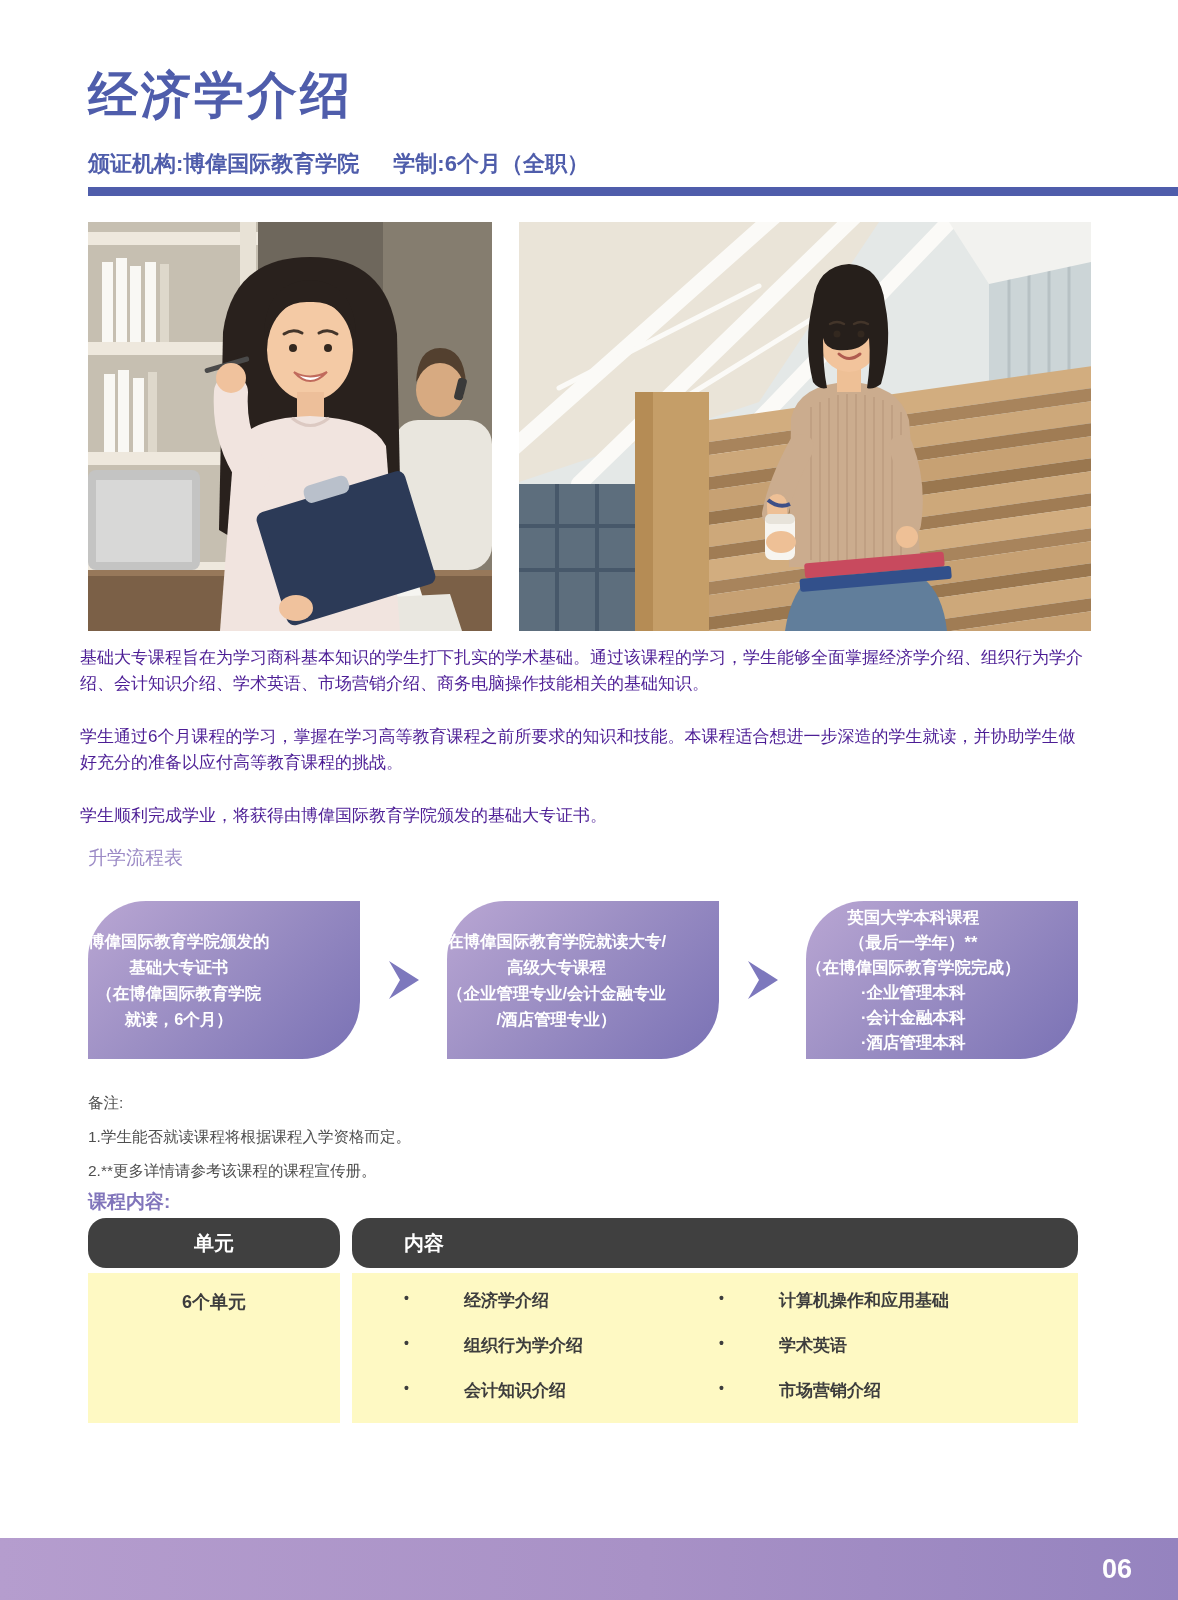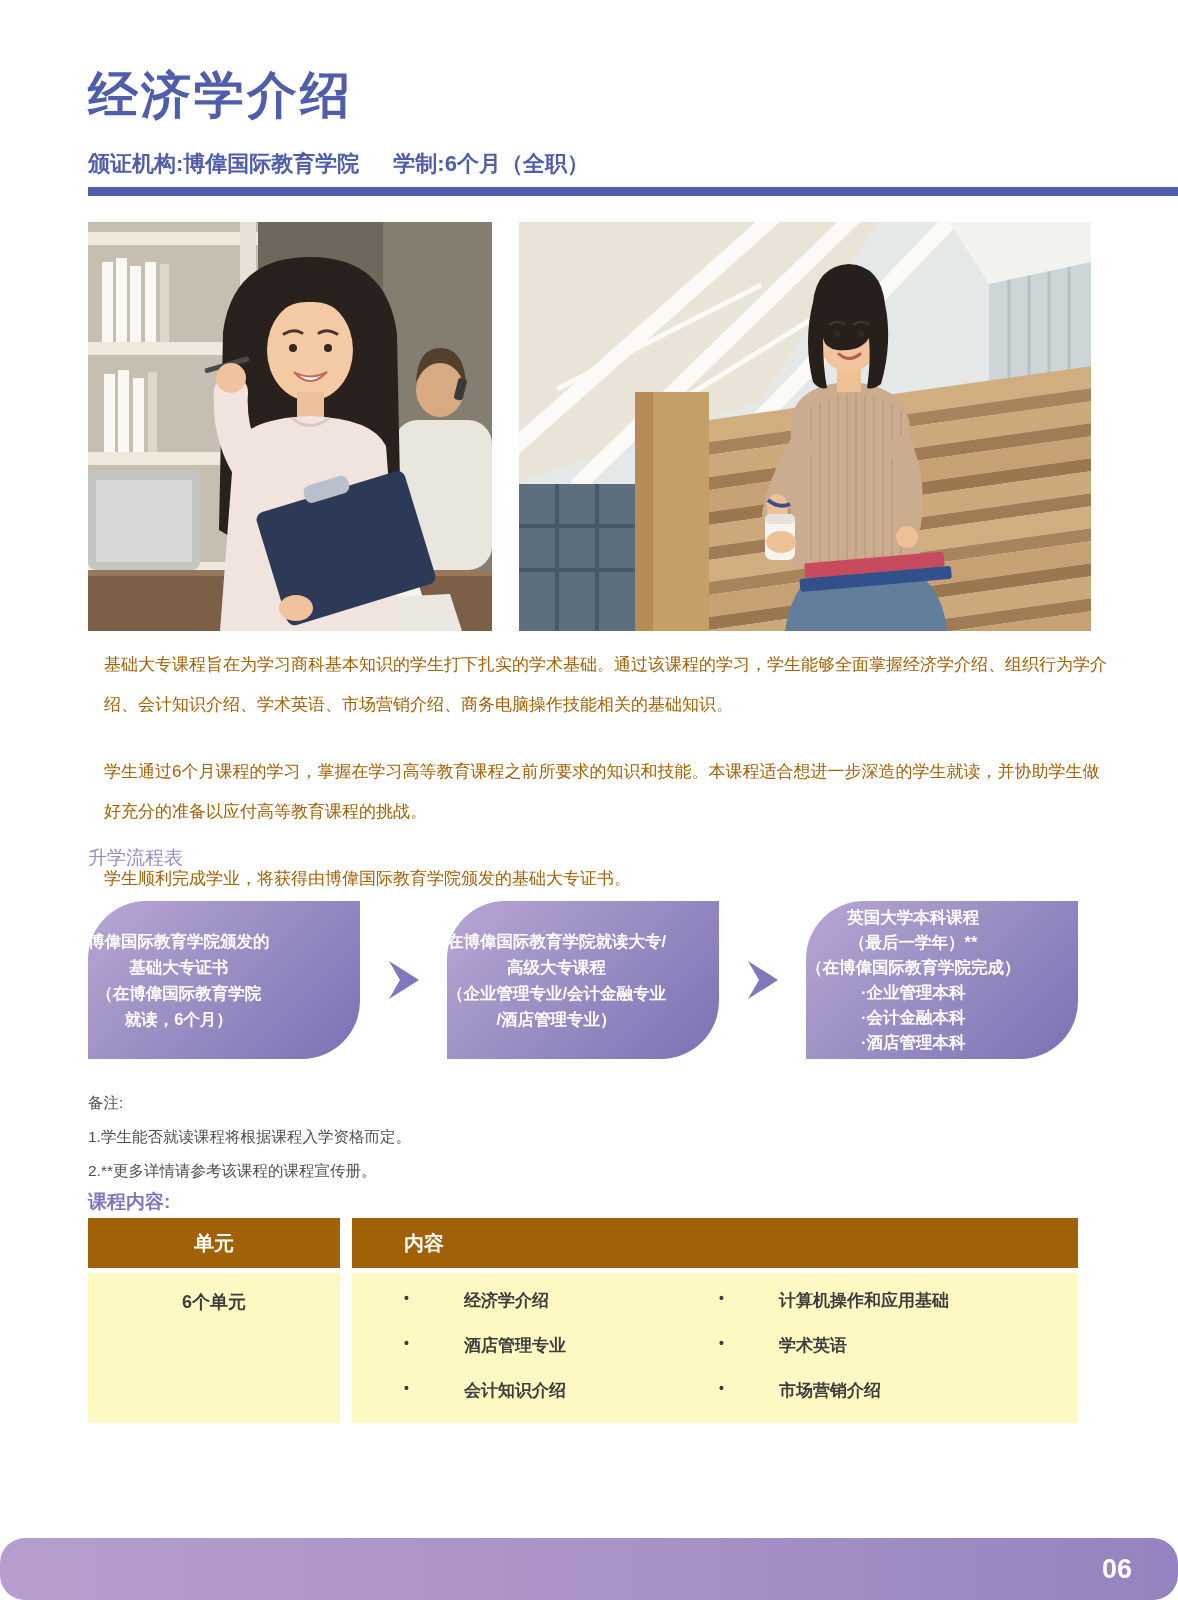--- a/index.html
+++ b/index.html
@@ -20,22 +20,22 @@
   .header-rule{
     position:absolute;left:88px;top:187px;width:1090px;height:9px;background:#4f5dab;
   }
   
   .photo{position:absolute;top:222px;height:409px;margin:0;overflow:hidden;}
   .photo svg{display:block;width:100%;height:100%;}
   .photo-left{left:88px;width:404px;}
   .photo-right{left:519px;width:572px;}
   
   .intro{
-    position:absolute;left:104px;top:645px;width:1004px;
-    font-size:17px;line-height:40px;color:#a16207;
+    position:absolute;left:80px;top:645px;width:1004px;
+    font-size:17px;line-height:26px;color:#4c1d95;
   }
   .intro p{margin:0 0 27px;}
   
   .pathway-heading{
     position:absolute;left:88px;top:845px;margin:0;
     font-size:19px;font-weight:normal;color:#9c8bc6;
   }
   .flow{
     position:absolute;left:88px;top:901px;width:990px;height:158px;
     display:flex;align-items:center;
@@ -54,21 +54,21 @@
     position:absolute;left:88px;top:1086px;
     font-size:15.5px;line-height:34px;color:#4f4f4f;
   }
   
   .course-heading{
     position:absolute;left:88px;top:1189px;margin:0;
     font-size:19px;font-weight:bold;color:#8175bb;
   }
   .course-table{position:absolute;left:88px;top:1218px;width:990px;}
   .thead{display:flex;height:50px;}
-  .th{background:#a16207;color:#ffffff;font-size:20px;font-weight:bold;}
+  .th{background:#404040;color:#ffffff;font-size:20px;font-weight:bold;border-radius:18px;}
   .th-unit{
     width:252px;flex:0 0 252px;margin-right:12px;
     display:flex;align-items:center;justify-content:center;
   }
   .th-content{flex:1;display:flex;align-items:center;padding-left:52px;}
   .tbody{display:flex;margin-top:5px;height:150px;}
   .td{background:#fef9c3;}
   .td-unit{
     width:252px;flex:0 0 252px;margin-right:12px;
     text-align:center;padding-top:17px;box-sizing:border-box;
@@ -77,21 +77,20 @@
   .td-content{flex:1;position:relative;}
   .content-col{position:absolute;top:16px;}
   .content-col-1{left:52px;}
   .content-col-2{left:367px;}
   .content-item{display:flex;height:45px;font-size:17px;font-weight:600;color:#3d3d3d;}
   .content-item .bullet{width:60px;font-size:14px;padding-top:1px;color:#3d3d3d;}
   
   .footer-bar{
     position:absolute;left:0;top:1538px;width:1178px;height:62px;
     background:linear-gradient(90deg,#b59dce 0%,#a891c6 55%,#9583bf 100%);
-    border-radius:25px;
   }
   .page-number{
     position:absolute;right:46px;top:0;height:62px;line-height:62px;
     color:#ffffff;font-size:27px;font-weight:bold;
   }
 </style>
 </head>
 <body>
 
 <div class="page">
@@ -310,21 +309,21 @@
     <div class="tbody">
       <div class="td td-unit">6个单元</div>
       <div class="td td-content">
         <div class="content-col content-col-1">
           <div class="content-item">
               <span class="bullet">•</span>
               <span>经济学介绍</span>
             </div>
           <div class="content-item">
               <span class="bullet">•</span>
-              <span>酒店管理专业</span>
+              <span>组织行为学介绍</span>
             </div>
           <div class="content-item">
               <span class="bullet">•</span>
               <span>会计知识介绍</span>
             </div>
         </div>
         <div class="content-col content-col-2">
           <div class="content-item">
               <span class="bullet">•</span>
               <span>计算机操作和应用基础</span>

